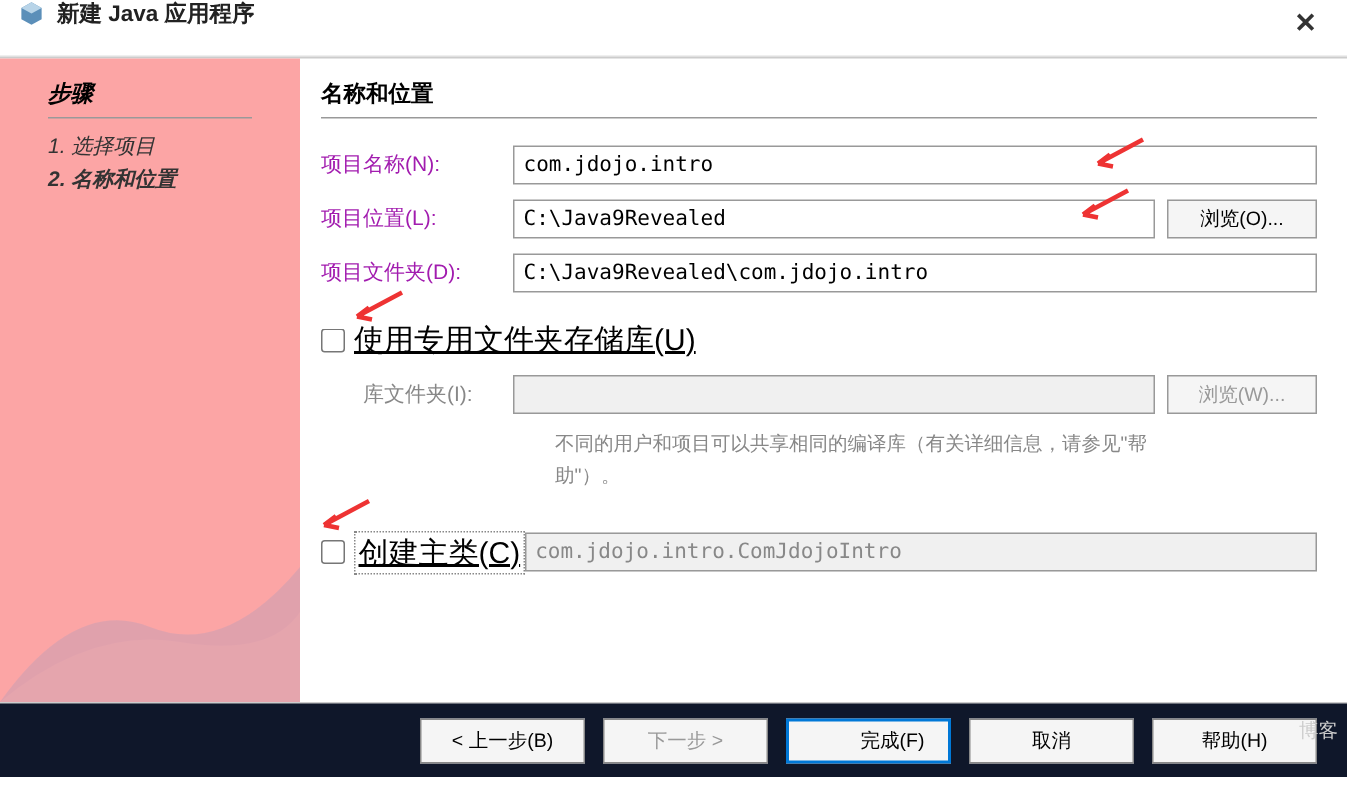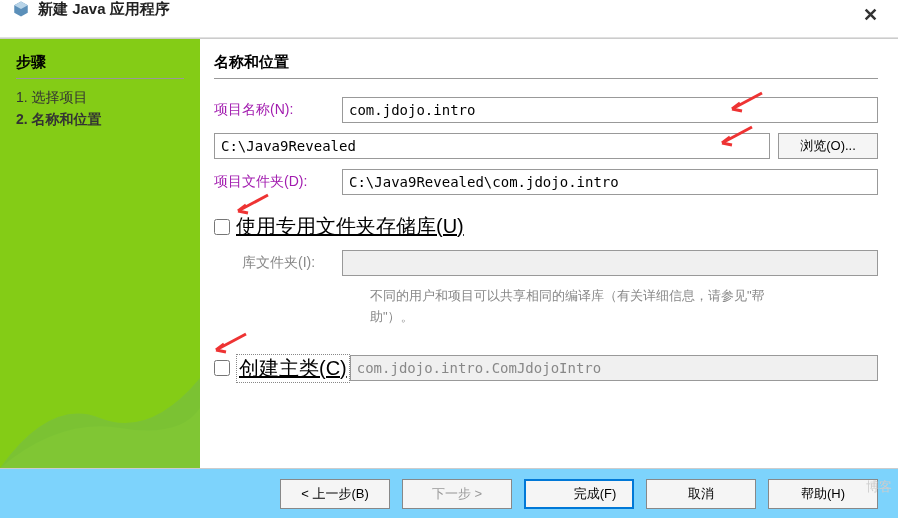--- a/index.html
+++ b/index.html
@@ -2,21 +2,21 @@
 <html><head>
 <meta charset="utf-8">
 <style>
 * { box-sizing: border-box; margin: 0; padding: 0; }
 body { font-family: "Microsoft YaHei", SimSun, sans-serif; font-size: 13px; background: #fff; width: 898px; height: 526px; overflow: hidden; position: relative; }
 .titlebar { height: 38px; display: flex; padding: 0 12px; border-bottom: 1px solid #e0e0e0; font-weight: bold; }
 .titlebar .icon { width: 18px; height: 18px; margin-right: 8px; }
 .titlebar .title { font-size: 15px; color: #222; flex: 1; }
 .titlebar .close { font-size: 18px; color: #333; cursor: pointer; padding: 4px 8px; }
 .content { display: flex; height: 430px; border-top: 1px solid #ccc; }
-.sidebar { width: 200px; padding: 14px 16px; background: #84cc16; position: relative; }
+.sidebar { width: 200px; padding: 14px 32px; background: #fca5a5; position: relative; font-style: italic; }
 .sidebar h3 { font-size: 15px; font-weight: bold; margin-bottom: 6px; }
 .sidebar hr { border: none; border-top: 1px solid #999; margin-bottom: 10px; }
 .sidebar ol { list-style: decimal inside; }
 .sidebar li { font-size: 14px; margin-bottom: 4px; color: #333; }
 .sidebar li.current { font-weight: bold; }
 .sidebar-bg { position: absolute; bottom: 0; left: 0; width: 200px; height: 150px; opacity: 0.15; }
 .main { flex: 1; padding: 14px 20px 14px 14px; }
 .main h3 { font-size: 15px; font-weight: bold; margin-bottom: 6px; }
 .main hr { border: none; border-top: 1px solid #999; margin-bottom: 18px; }
 .row { display: flex; align-items: center; margin-bottom: 10px; position: relative; }
@@ -25,21 +25,21 @@
 .row input[type=text]:disabled { background: #f0f0f0; color: #888; }
 .row button { width: 100px; height: 26px; margin-left: 8px; border: 1px solid #999; background: #f5f5f5; font-size: 13px; cursor: pointer; }
 .row button:disabled { color: #999; cursor: default; }
 .chkrow { display: flex; align-items: center; margin: 18px 0 10px 0; position: relative; }
 .chkrow input[type=checkbox] { width: 16px; height: 16px; margin-right: 6px; }
 .chkrow span { font-size: 20px; text-decoration: underline; }
 .sub { margin-left: 28px; }
 .sub .row label { width: 100px; color: #888; }
 .hint { margin: 8px 0 0 128px; color: #888; font-size: 13px; line-height: 1.6; max-width: 430px; }
 .arrow { position: absolute; z-index: 10; }
-.footer { height: 50px; border-top: 1px solid #ccc; display: flex; align-items: center; justify-content: flex-end; padding: 0 20px; gap: 12px; background: #7dd3fc; }
+.footer { height: 50px; border-top: 1px solid #ccc; display: flex; align-items: center; justify-content: flex-end; padding: 0 20px; gap: 12px; background: #0f172a; }
 .footer button { min-width: 110px; height: 30px; border: 1px solid #888; background: #f5f5f5; font-size: 13px; cursor: pointer; }
 .footer button:disabled { color: #999; cursor: default; }
 .footer button.primary { border: 2px solid #0078d7; padding-left: 32px; }
 .watermark { position: absolute; right: 6px; bottom: 30px; color: #ccc; font-size: 13px; }
 </style>
 </head>
 <body>
 
 <div class="titlebar">
   <svg class="icon" viewBox="0 0 24 24">
@@ -70,20 +70,21 @@
 
     <div class="row">
       <label>项目名称(N):</label>
       <input type="text" value="com.jdojo.intro" style="">
       <svg class="arrow" style="left:510px;top:-6px" width="40" height="28">
           <path d="M38 2 L8 18 M8 18 L16 12 M8 18 L18 20" stroke="#e33" stroke-width="3" fill="none"></path>
         </svg>
     </div>
 
     <div class="row">
+      <label>项目位置(L):</label>
       <input type="text" value="C:\Java9Revealed" style="">
       <button>浏览(O)...</button>
       <svg class="arrow" style="left:500px;top:-8px" width="40" height="28">
           <path d="M38 2 L8 18 M8 18 L16 12 M8 18 L18 20" stroke="#e33" stroke-width="3" fill="none"></path>
         </svg>
     </div>
 
     <div class="row">
       <label>项目文件夹(D):</label>
       <input type="text" value="C:\Java9Revealed\com.jdojo.intro" style="">
@@ -94,20 +95,21 @@
           <path d="M38 2 L8 18 M8 18 L16 12 M8 18 L18 20" stroke="#e33" stroke-width="3" fill="none"></path>
         </svg>
       <input type="checkbox" style="">
       <span>使用专用文件夹存储库(U)</span>
     </div>
 
     <div class="sub">
       <div class="row">
         <label>库文件夹(I):</label>
         <input type="text" disabled="" value="" style="">
+        <button disabled="">浏览(W)...</button>
       </div>
       <div class="hint">不同的用户和项目可以共享相同的编译库（有关详细信息，请参见"帮助"）。</div>
     </div>
 
     <div class="chkrow" style="margin-top:26px">
       <svg class="arrow" style="left:-6px;top:-22px" width="40" height="28">
           <path d="M38 2 L8 18 M8 18 L16 12 M8 18 L18 20" stroke="#e33" stroke-width="3" fill="none"></path>
         </svg>
       <input type="checkbox" style="">
       <span style="border:1px dotted #888; padding:0 2px">创建主类(C)</span>

